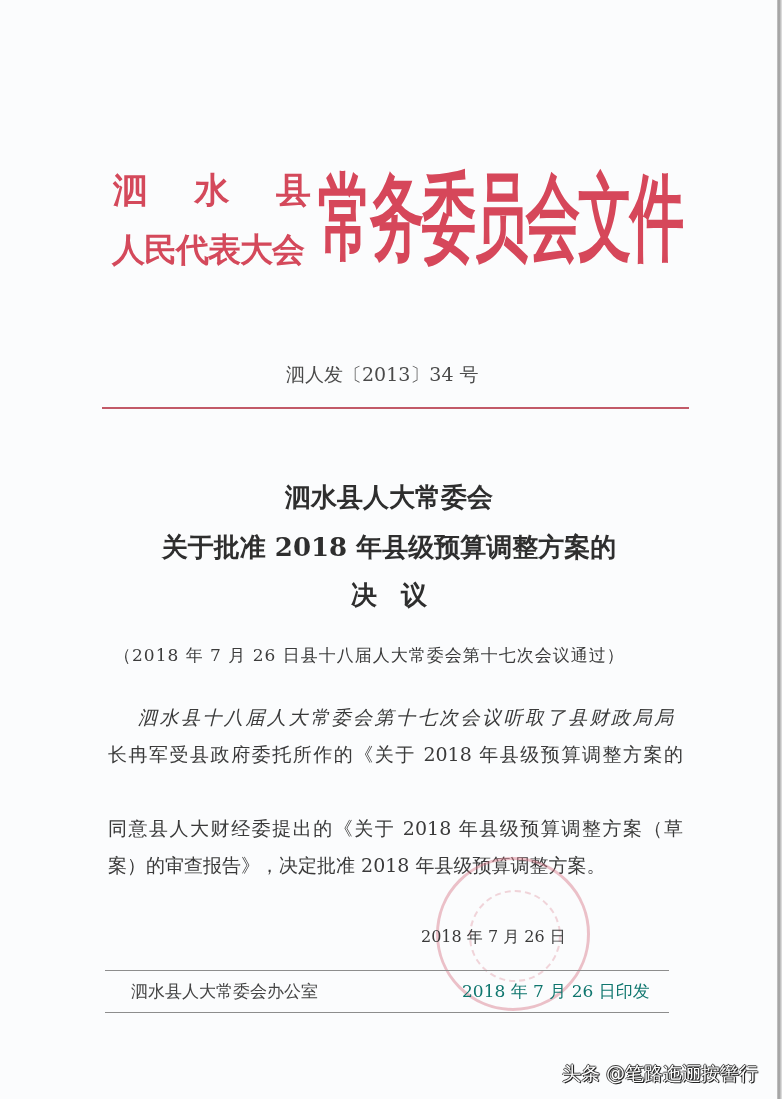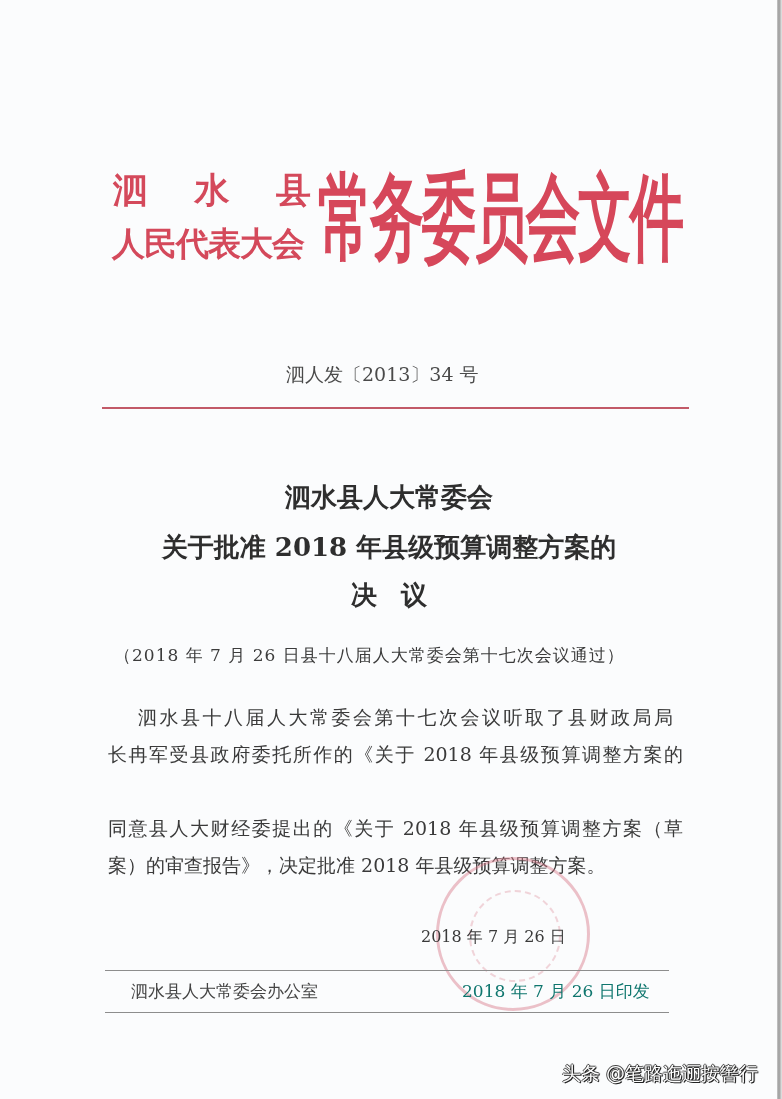--- a/index.html
+++ b/index.html
@@ -38,21 +38,21 @@
     }
     .hdr-left-line1 {
       left: 113px; top: 168px;
       width: 198px;
       display: flex;
       justify-content: space-between;
       font-size: 35px;
       line-height: 44px;
     }
     .hdr-left-line2 {
-      left: 112px; top: 220px;
+      left: 112px; top: 226px;
       font-size: 33px;
       line-height: 48px;
       letter-spacing: -1px;
       white-space: nowrap;
     }
     .hdr-big {
       position: absolute;
       left: 318px; top: 162px;
       width: 364px;
       height: 110px;
@@ -120,21 +120,21 @@
       width: 575px;
       font-size: 19px;
       line-height: 26px;
       color: #3a3a3a;
       white-space: nowrap;
       text-align: justify;
       text-align-last: justify;
     }
     .body-line.first { left: 138px; width: 535px; }
     .body-line.last { text-align-last: left; }
-    .bl-1 { top: 704px; }
+    .bl-1 { top: 704px; font-style: italic; }
     .bl-2 { top: 741px; }
     .bl-3 { top: 778px; }
     .bl-4 { top: 815px; }
     .bl-5 { top: 852px; }
 
     
     .stamp {
       position: absolute;
       left: 436px; top: 857px;
       width: 154px; height: 154px;

